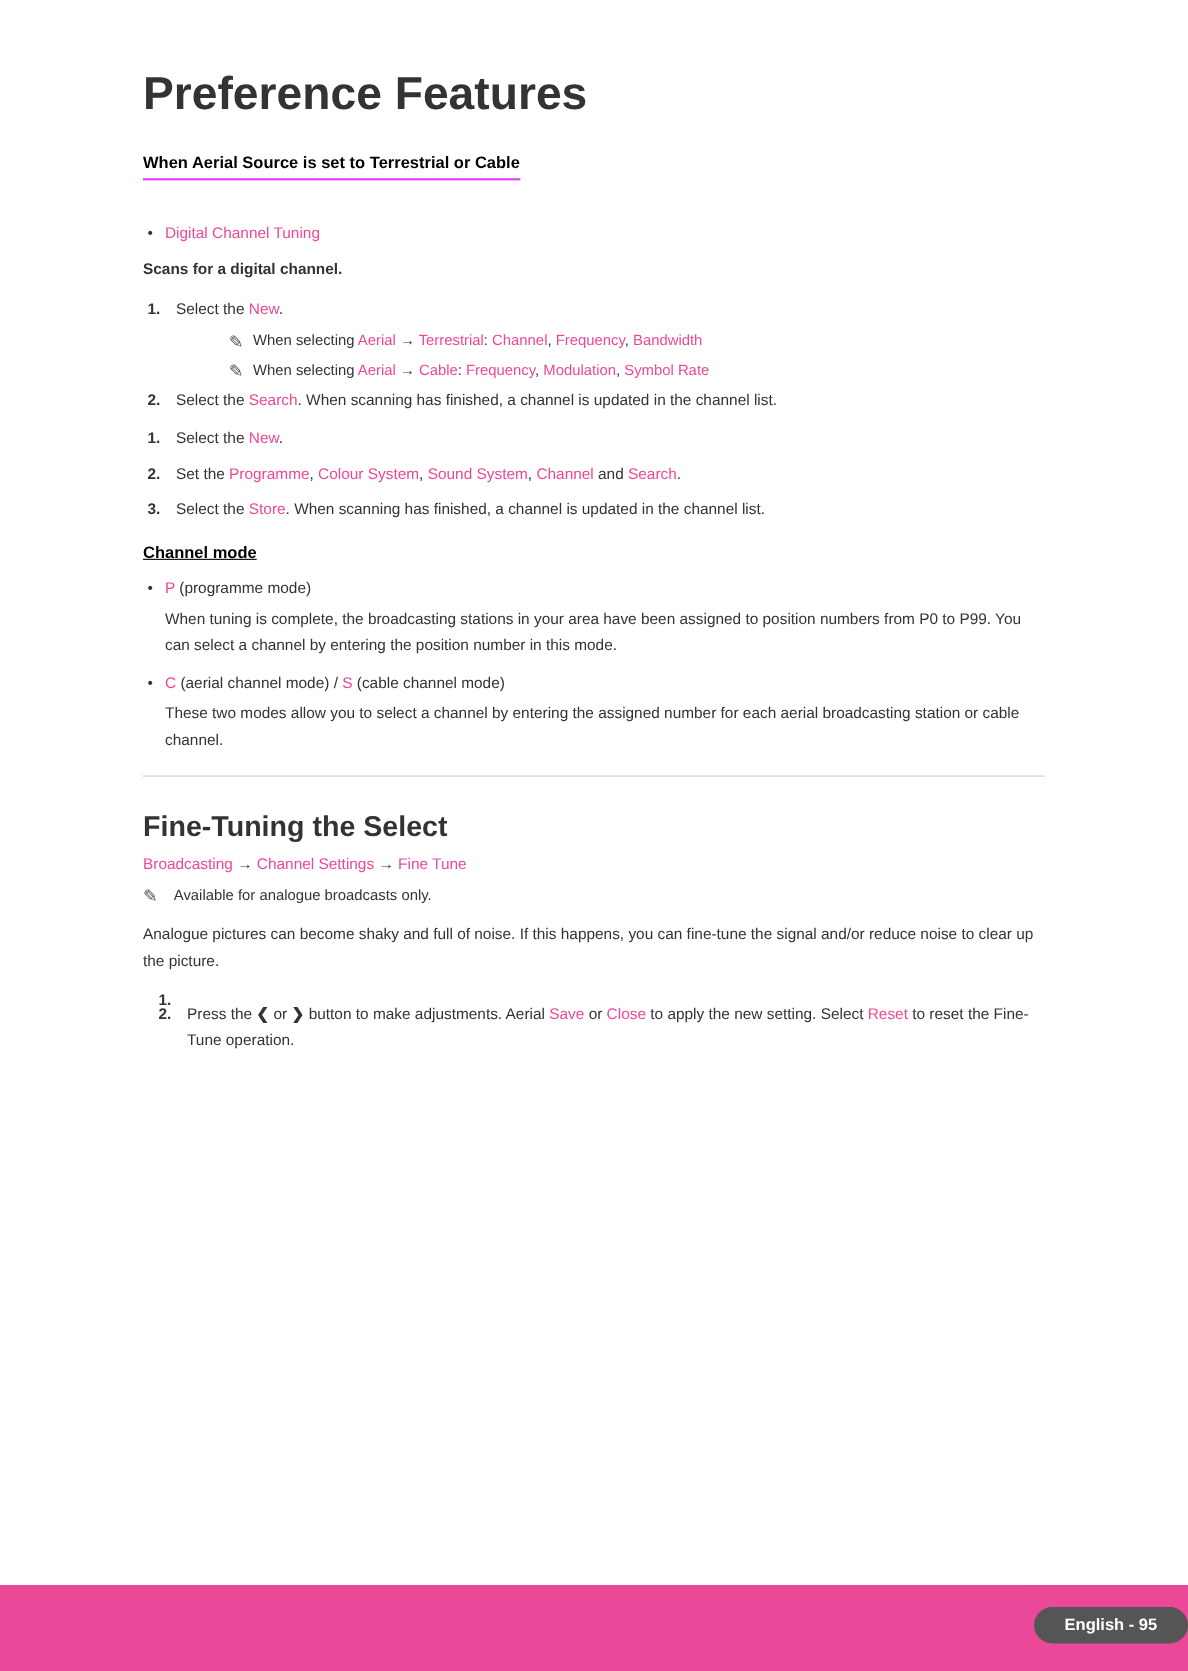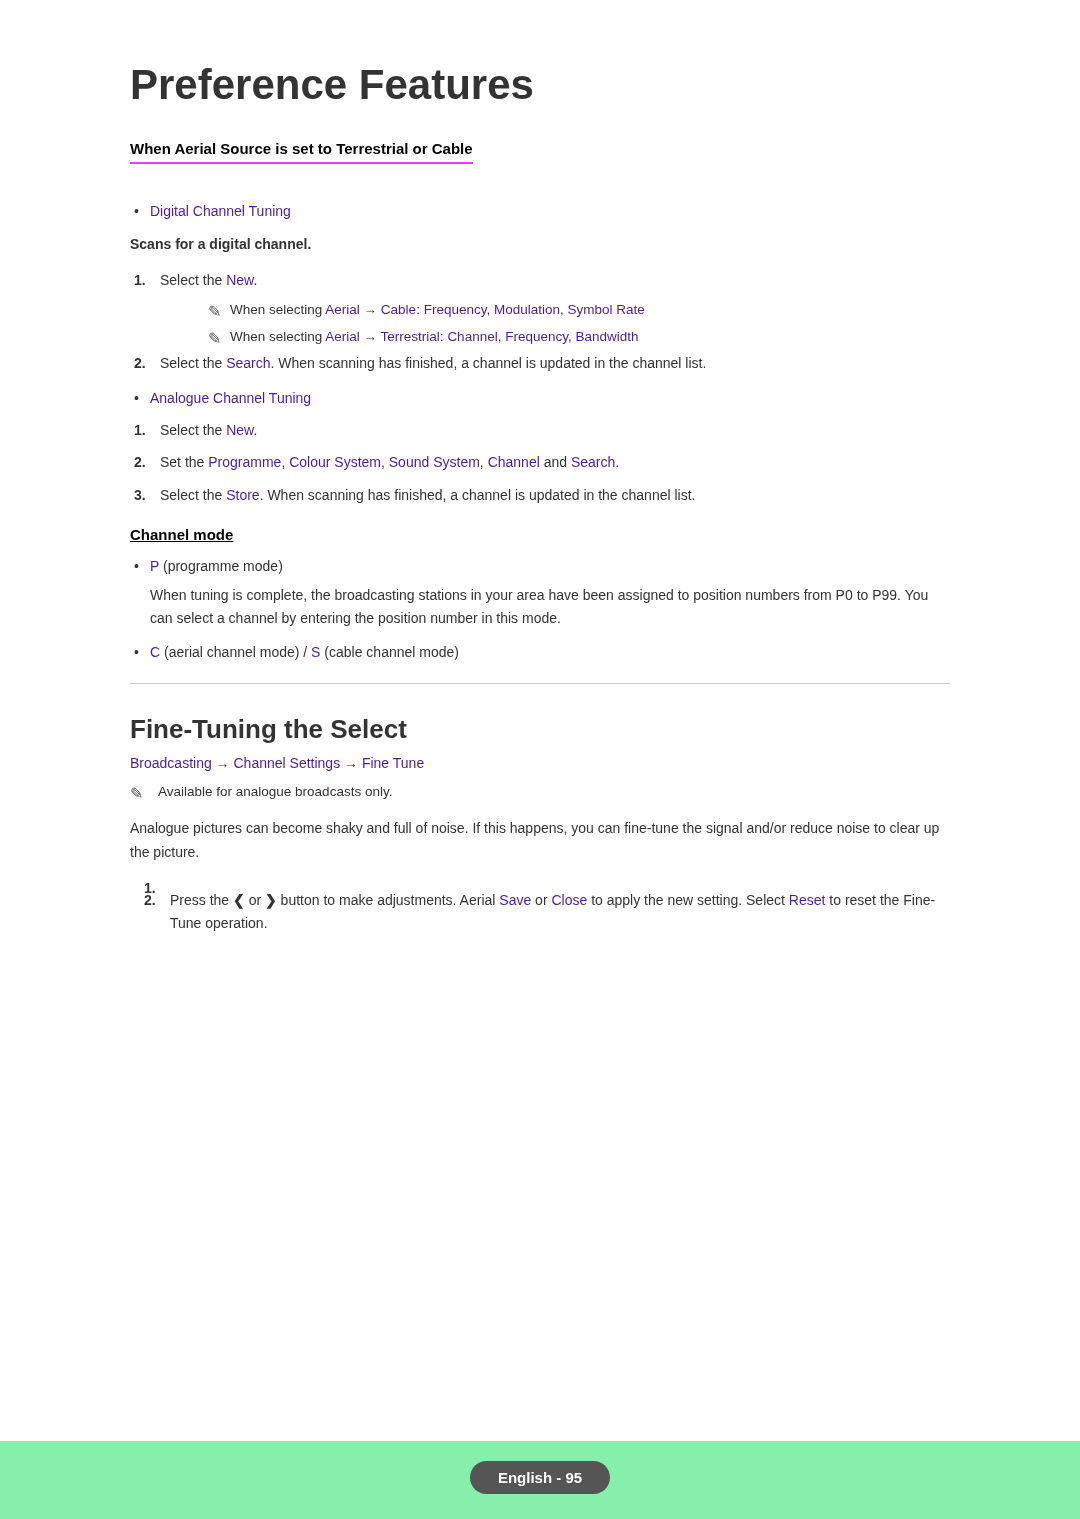--- a/index.html
+++ b/index.html
@@ -79,21 +79,21 @@
       color: #333333;
     }
 
     .ordered-list {
       list-style: none;
       padding-left: 0;
       margin-bottom: 10px;
     }
 
     .link-text {
-      color: #4c1d95;
+      color: #ec4899;
       text-decoration: none;
     }
 
     .indent-block {
       margin-bottom: 10px;
       font-weight: bold;
     }
 
     .sub-note {
       margin-left: 28px;
@@ -149,23 +149,23 @@
       border-top: 1px solid #cccccc;
       margin: 20px 0;
     }
 
     .footer-bar {
       position: fixed;
       bottom: 0;
       left: 0;
       width: 1080px;
       display: flex;
-      justify-content: center;
+      justify-content: flex-end;
       padding: 20px 0 25px 0;
-      background: #86efac;
+      background: #ec4899;
     }
 
     .footer-badge {
       background: #555555;
       color: #ffffff;
       padding: 8px 28px;
       border-radius: 20px;
       font-size: 15px;
       font-weight: bold;
     }
@@ -199,39 +199,34 @@
     <div style="display:flex; padding-left:30px; position:relative; margin-bottom:8px; line-height:1.6;">
       <span style="position:absolute; left:4px; font-weight:bold;">1.</span>
       <span>
         <span>Select the </span><a class="link-text">New</a>.
       </span>
     </div>
   </div>
 
   <div style="margin-left: 50px; margin-bottom: 5px;">
     <div class="sub-note">
+      <span>When selecting </span><a class="link-text">Aerial</a><span> → </span><a class="link-text">Terrestrial</a><span>: </span><a class="link-text">Channel</a><span>, </span><a class="link-text">Frequency</a><span>, </span><a class="link-text">Bandwidth</a>
+    </div>
+    <div class="sub-note">
       <span>When selecting </span><a class="link-text">Aerial</a><span> → </span><a class="link-text">Cable</a><span>: </span><a class="link-text">Frequency</a><span>, </span><a class="link-text">Modulation</a><span>, </span><a class="link-text">Symbol Rate</a>
     </div>
-    <div class="sub-note">
-      <span>When selecting </span><a class="link-text">Aerial</a><span> → </span><a class="link-text">Terrestrial</a><span>: </span><a class="link-text">Channel</a><span>, </span><a class="link-text">Frequency</a><span>, </span><a class="link-text">Bandwidth</a>
-    </div>
   </div>
 
   <div style="display:flex; padding-left:30px; position:relative; margin-bottom:12px; line-height:1.6;">
     <span style="position:absolute; left:4px; font-weight:bold;">2.</span>
     <span>
       <span>Select the </span><a class="link-text">Search</a><span>. When scanning has finished, a channel is updated in the channel list.</span>
     </span>
   </div>
 
-  <ul class="bullet-list" style="margin-top: 8px;">
-    <li>
-      <a class="link-text">Analogue Channel Tuning</a>
-    </li>
-  </ul>
 
 
   <div style="display:flex; padding-left:30px; position:relative; margin-bottom:10px; line-height:1.6;">
     <span style="position:absolute; left:4px; font-weight:bold;">1.</span>
     <span>
       <span>Select the </span><a class="link-text">New</a>.
     </span>
   </div>
 
   <div style="display:flex; padding-left:30px; position:relative; margin-bottom:10px; line-height:1.6;">
@@ -254,20 +249,21 @@
     <ul class="bullet-list">
       <li class="channel-mode-bullet">
         <span><a class="link-text">P</a><span> (programme mode)</span></span>
         <div style="margin-top: 6px; line-height: 1.7; font-size: 14px; padding-right: 10px;">When tuning is complete, the broadcasting stations in your area have been assigned to position numbers from P0 to P99. You can select a channel by entering the position number in this mode.</div>
       </li>
     </ul>
 
     <ul class="bullet-list">
       <li class="channel-mode-bullet">
         <span><a class="link-text">C</a><span> (aerial channel mode) / </span><a class="link-text">S</a><span> (cable channel mode)</span></span>
+        <div style="margin-top: 6px; line-height: 1.7; font-size: 14px; padding-right: 10px;">These two modes allow you to select a channel by entering the assigned number for each aerial broadcasting station or cable channel.</div>
       </li>
     </ul>
   </div>
 
   <hr class="hr-divider">
 
   <h2 class="section-heading-large">Fine-Tuning the Select</h2>
 
   <div class="breadcrumb-nav">
     <a class="link-text">Broadcasting</a><span class="arrow-text"> → </span><a class="link-text">Channel Settings</a><span class="arrow-text"> → </span><a class="link-text">Fine Tune</a>

